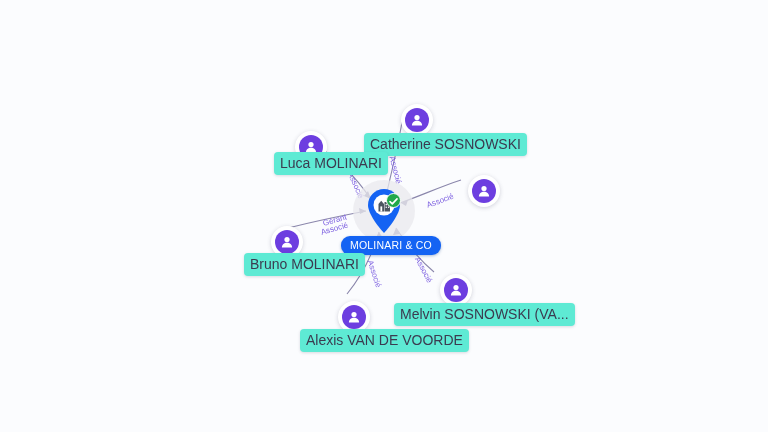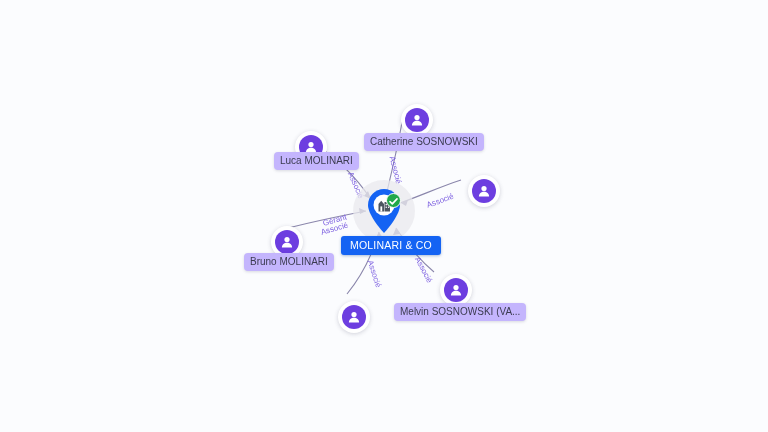--- a/index.html
+++ b/index.html
@@ -68,21 +68,21 @@
 
   .company-label {
     position: absolute;
     left: 341px;
     top: 236px;
     background: #1463f3;
     color: #ffffff;
     font-size: 10.5px;
     letter-spacing: .2px;
     padding: 3px 9px 4px 9px;
-    border-radius: 3px;
+    border-radius: 9px;
     white-space: nowrap;
     box-shadow: 0 1px 3px rgba(20,70,140,.35);
   }
 
   
   .person-node {
     position: absolute;
     width: 32px;
     height: 32px;
   }
@@ -105,23 +105,23 @@
     border-radius: 50%;
     background: #6d3ee0;
     display: flex;
     align-items: center;
     justify-content: center;
   }
   .person-avatar svg { display: block; }
 
   .person-label {
     position: absolute;
-    background: #c4b5fd;
+    background: #5eead4;
     color: #3b3b50;
-    font-size: 10px;
+    font-size: 14px;
     padding: 3px 6px 4px 6px;
     border-radius: 4px;
     white-space: nowrap;
     box-shadow: 0 1px 3px rgba(60,60,90,.18);
   }
 
   
   .edge-label {
     position: absolute;
     color: #7c5fe0;
@@ -259,14 +259,15 @@
 
   <div class="person-node" style="left:338px; top:301px;">
     <div class="person-ring"></div>
     <div class="person-avatar">
       <svg width="14" height="14" viewBox="0 0 14 14" xmlns="http://www.w3.org/2000/svg">
         <circle cx="7" cy="4.6" r="2.6" fill="#ffffff"></circle>
         <path d="M1.9 12.6 C1.9 9.3 4.2 7.7 7 7.7 C9.8 7.7 12.1 9.3 12.1 12.6 Z" fill="#ffffff"></path>
       </svg>
     </div>
   </div>
+  <div class="person-label" style="left:300px; top:329px;">Alexis VAN DE VOORDE</div>
 
 </div>
 
 </body></html>

